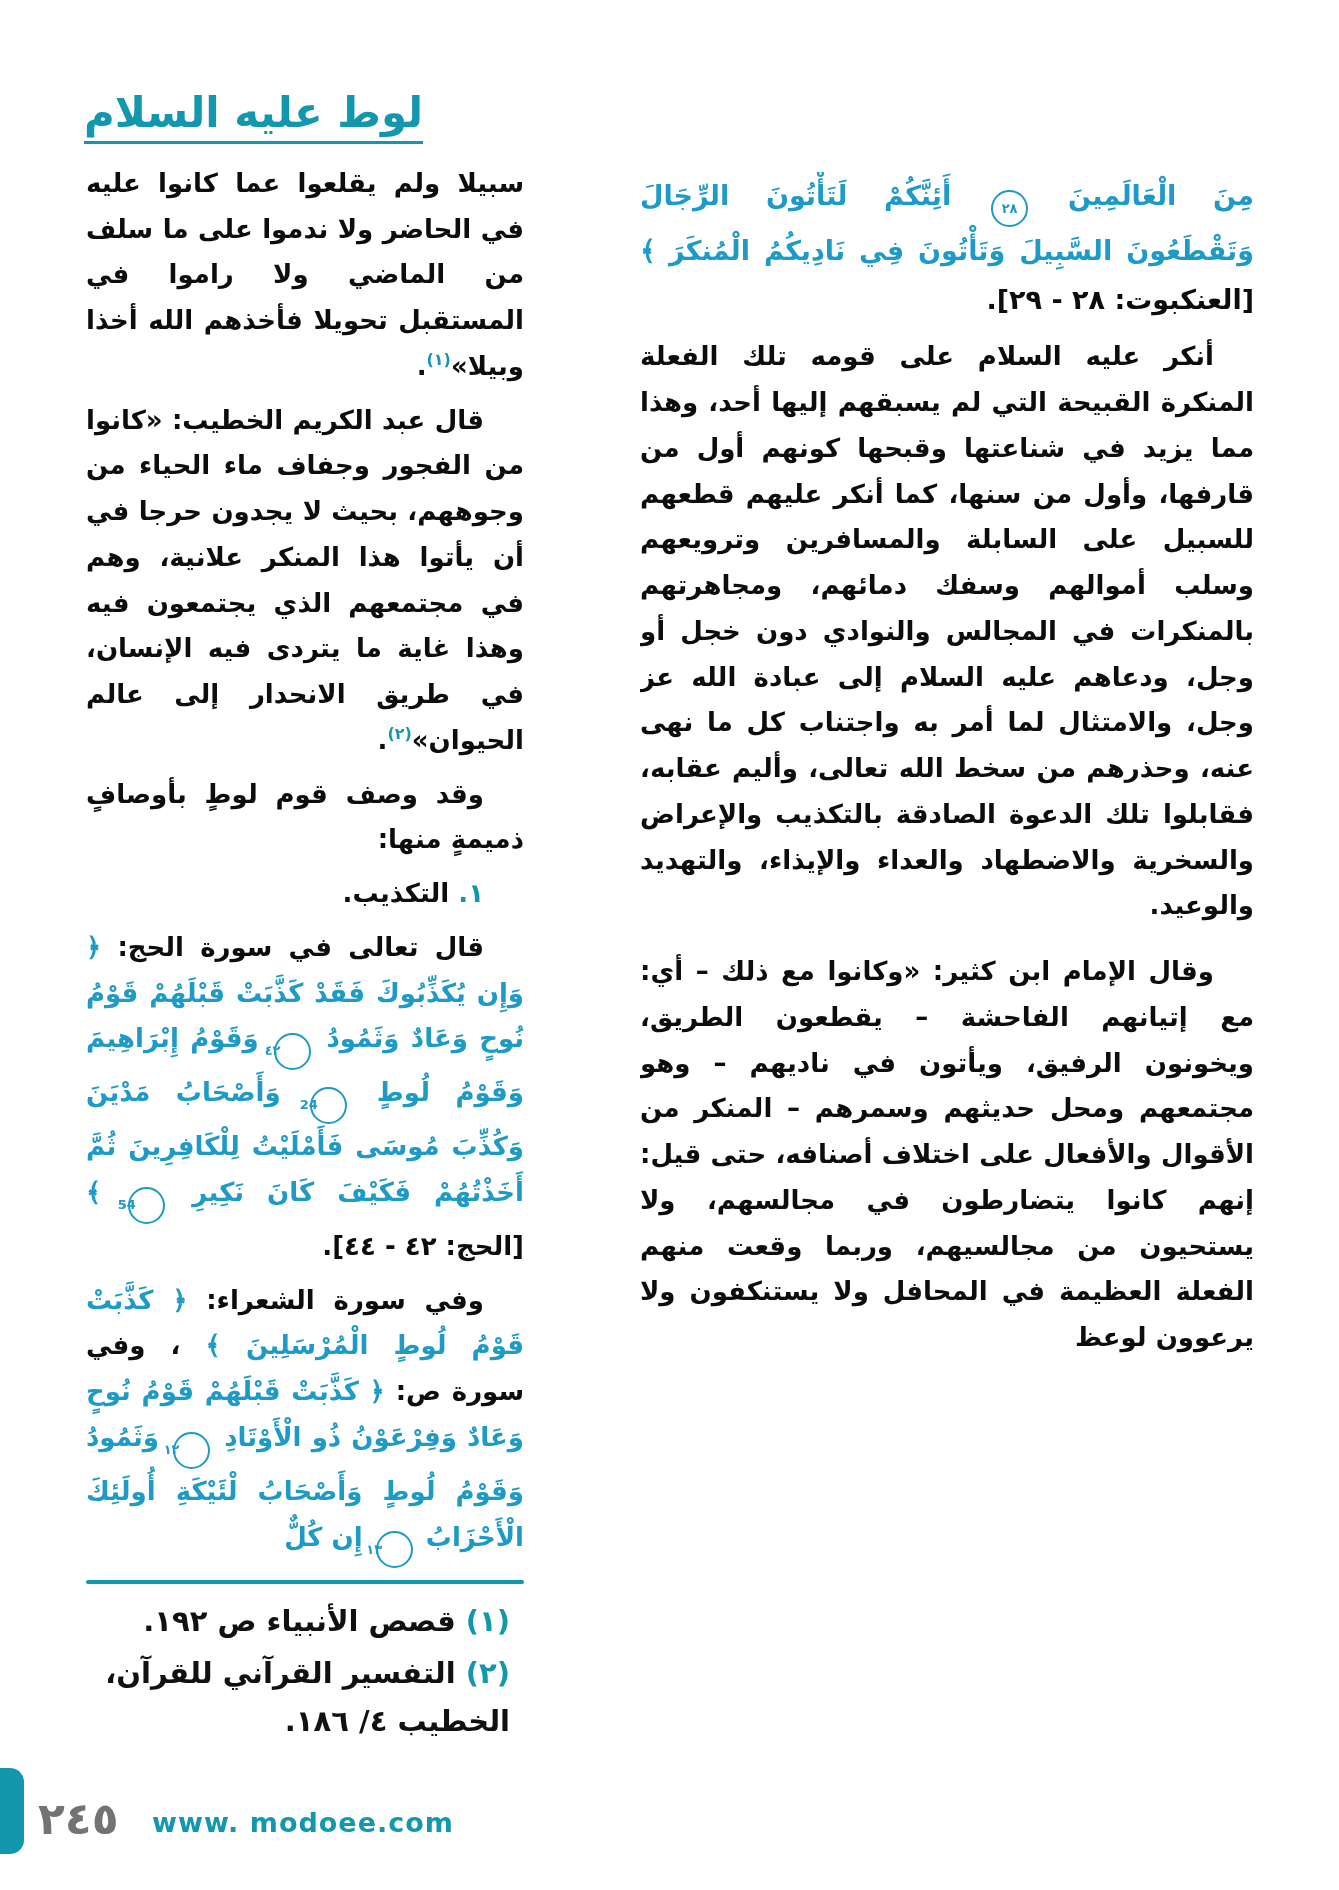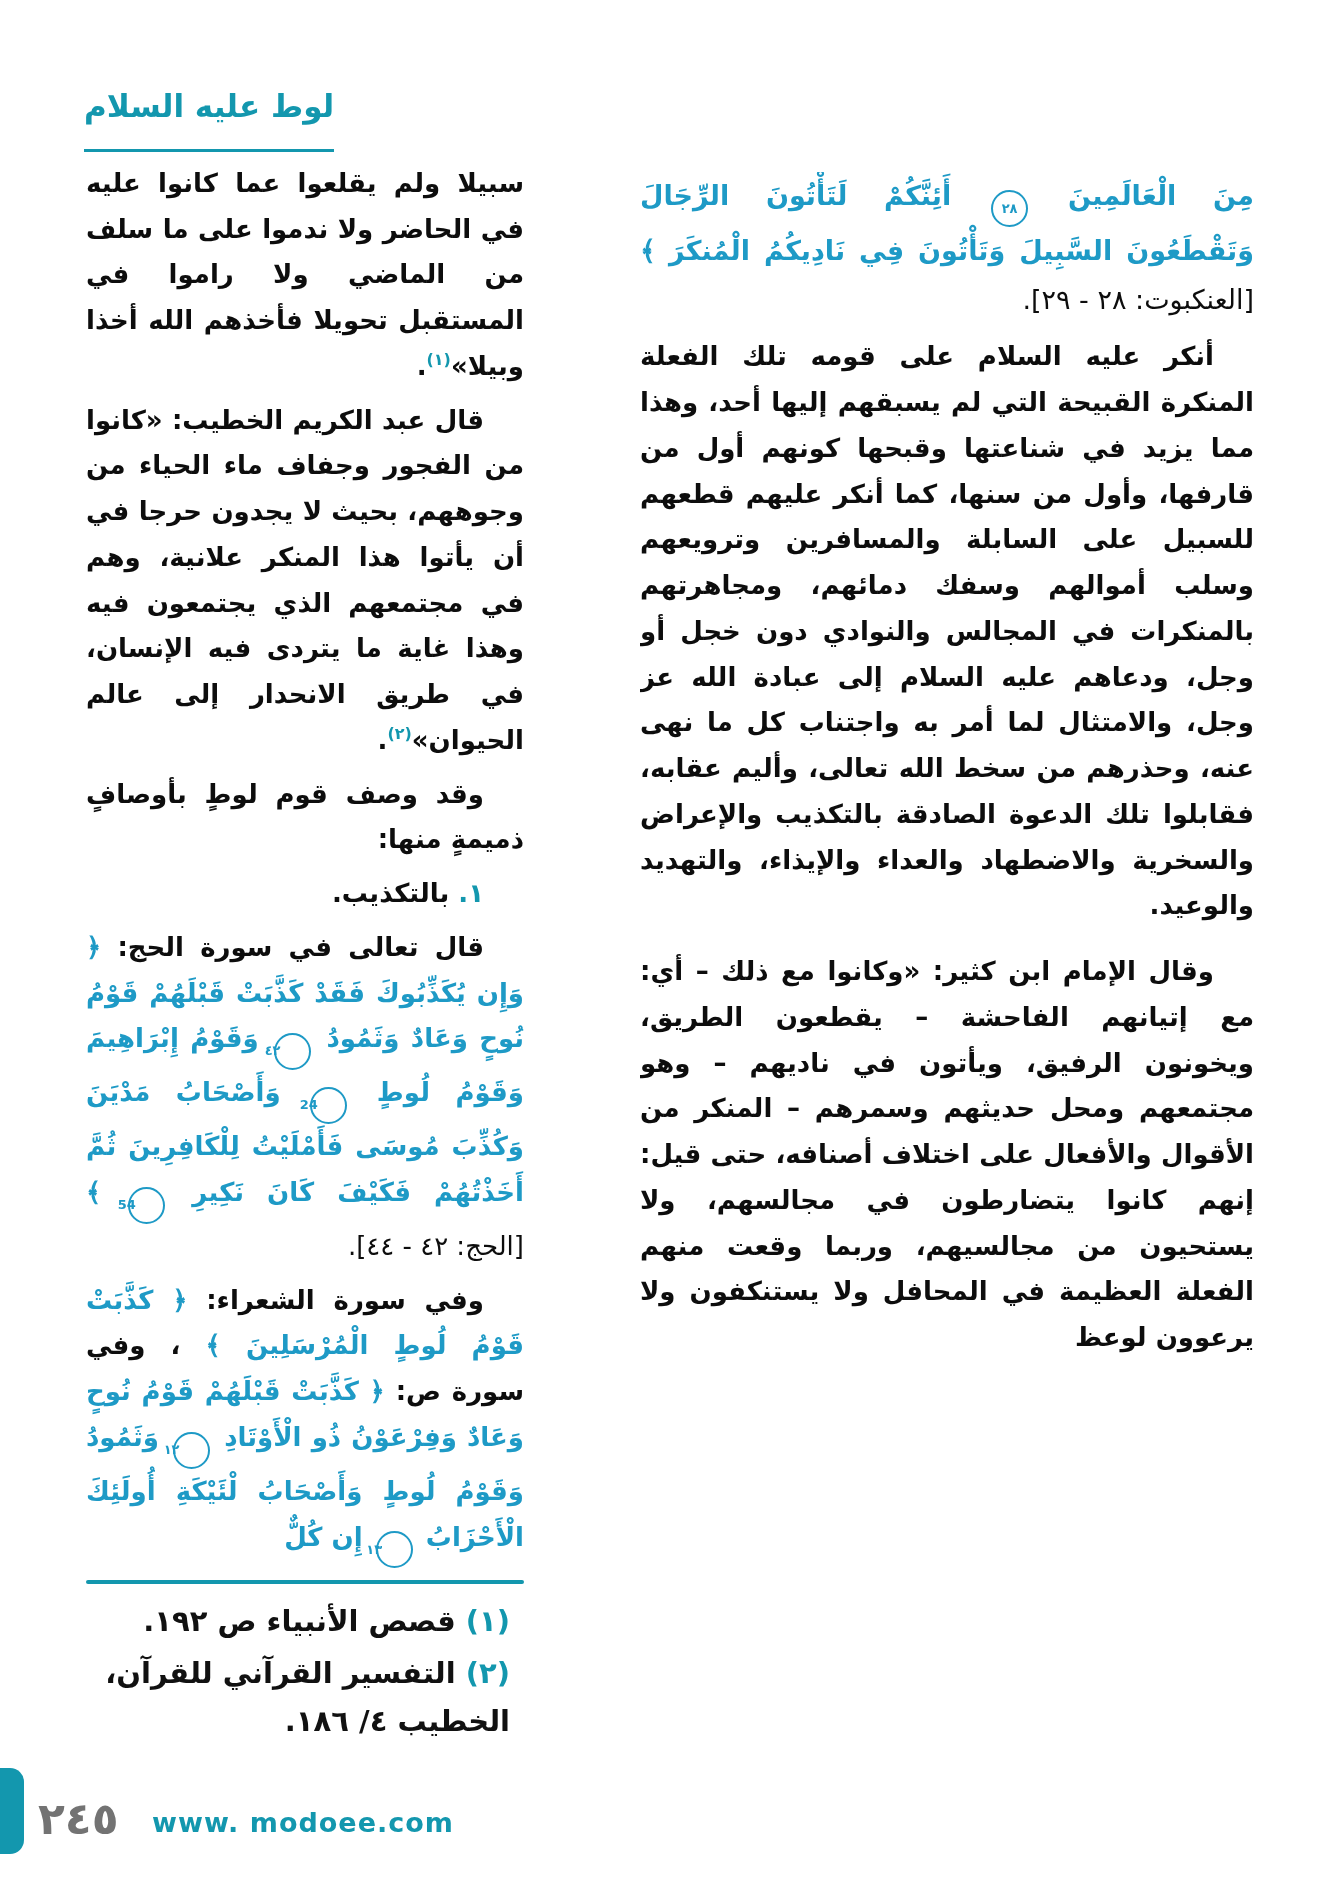--- a/index.html
+++ b/index.html
@@ -1,40 +1,40 @@
 <!DOCTYPE html>
 <html lang="ar" dir="rtl"><head>
 <meta charset="utf-8">
 <style>
   html,body{margin:0;padding:0;background:#ffffff;}
   body{font-family:"DejaVu Sans",sans-serif;}
   .page{position:relative;width:1339px;height:1890px;background:#ffffff;overflow:hidden;direction:rtl;}
 
   
   .header{position:absolute;top:88px;left:84px;}
-  .callig{color:#1397ae;font-size:31px;font-weight:bold;line-height:1.2;
-          border-bottom:3px solid #1397ae;padding-bottom:24px;}
+  .callig{color:#1397ae;font-size:42px;font-weight:bold;line-height:1.2;
+          border-bottom:3px solid #1397ae;padding-bottom:3px;}
 
   
   .columns{position:absolute;top:172px;right:85px;left:86px;bottom:140px;
            display:flex;flex-direction:row;justify-content:space-between;}
   .col{overflow:hidden;}
   .col.rightcol{width:614px;}
   .col.leftcol{width:438px;display:flex;flex-direction:column;justify-content:flex-end;}
 
   p{margin:0 0 8px 0;}
   .body{font-size:26px;font-weight:bold;color:#0d0d0d;line-height:1.76;
         text-align:justify;}
   .indent{text-indent:40px;}
   .gap{margin-top:20px;}
 
   .q{color:#1e9ac6;font-weight:bold;}
   .quranblock{font-size:27px;line-height:1.8;text-align:justify;margin-bottom:10px;}
   .orn{color:#1e9ac6;font-weight:bold;}
-  .ref{color:#0d0d0d;font-weight:normal;}
+  .ref{color:#0d0d0d;font-weight:bold;}
 
   .vnum{display:inline-flex;align-items:center;justify-content:center;
         width:33px;height:33px;border:2px solid #1e9ac6;border-radius:50%;
         color:#1e9ac6;font-size:13px;font-weight:bold;margin:0 4px;
         vertical-align:-8px;box-shadow:0 0 0 1.5px #ffffff inset;}
 
   .fnm{color:#1397ae;font-size:16px;font-weight:bold;vertical-align:super;}
   .hnum{color:#1397ae;}
 
   .leftflow{flex:0 1 auto;}
@@ -78,21 +78,21 @@
     <section class="col leftcol">
       <div class="leftflow">
         <p class="body"><span>واعظ، ولا نصيحة من عاقل، وكانوا في ذلك وغيره كالأنعام بل أضل سبيلا ولم يقلعوا عما كانوا عليه في الحاضر ولا ندموا على ما سلف من الماضي ولا راموا في المستقبل تحويلا فأخذهم الله أخذا وبيلا»</span><span class="fnm">(١)</span><span>.</span></p>
 
         <p class="body indent"><span>قال عبد الكريم الخطيب: «كانوا من الفجور وجفاف ماء الحياء من وجوههم، بحيث لا يجدون حرجا في أن يأتوا هذا المنكر علانية، وهم في مجتمعهم الذي يجتمعون فيه وهذا غاية ما يتردى فيه الإنسان، في طريق الانحدار إلى عالم الحيوان»</span><span class="fnm">(٢)</span><span>.</span></p>
 
         <p class="body indent">وقد وصف قوم لوطٍ بأوصافٍ ذميمةٍ منها:</p>
 
         <p class="body indent">
           <span class="hnum">١.</span>
-          <span>بالتكذيب.</span>
+          <span>التكذيب.</span>
         </p>
 
         <p class="body indent">
           <span>قال تعالى في سورة الحج:</span>
           <span class="orn">﴿</span>
           <span class="q">وَإِن يُكَذِّبُوكَ فَقَدْ كَذَّبَتْ قَبْلَهُمْ قَوْمُ نُوحٍ وَعَادٌ وَثَمُودُ</span>
           <span class="vnum">٤٢</span>
           <span class="q">وَقَوْمُ إِبْرَاهِيمَ وَقَوْمُ لُوطٍ</span>
           <span class="vnum">24</span>
           <span class="q">وَأَصْحَابُ مَدْيَنَ وَكُذِّبَ مُوسَى فَأَمْلَيْتُ لِلْكَافِرِينَ ثُمَّ أَخَذْتُهُمْ فَكَيْفَ كَانَ نَكِيرِ</span>

